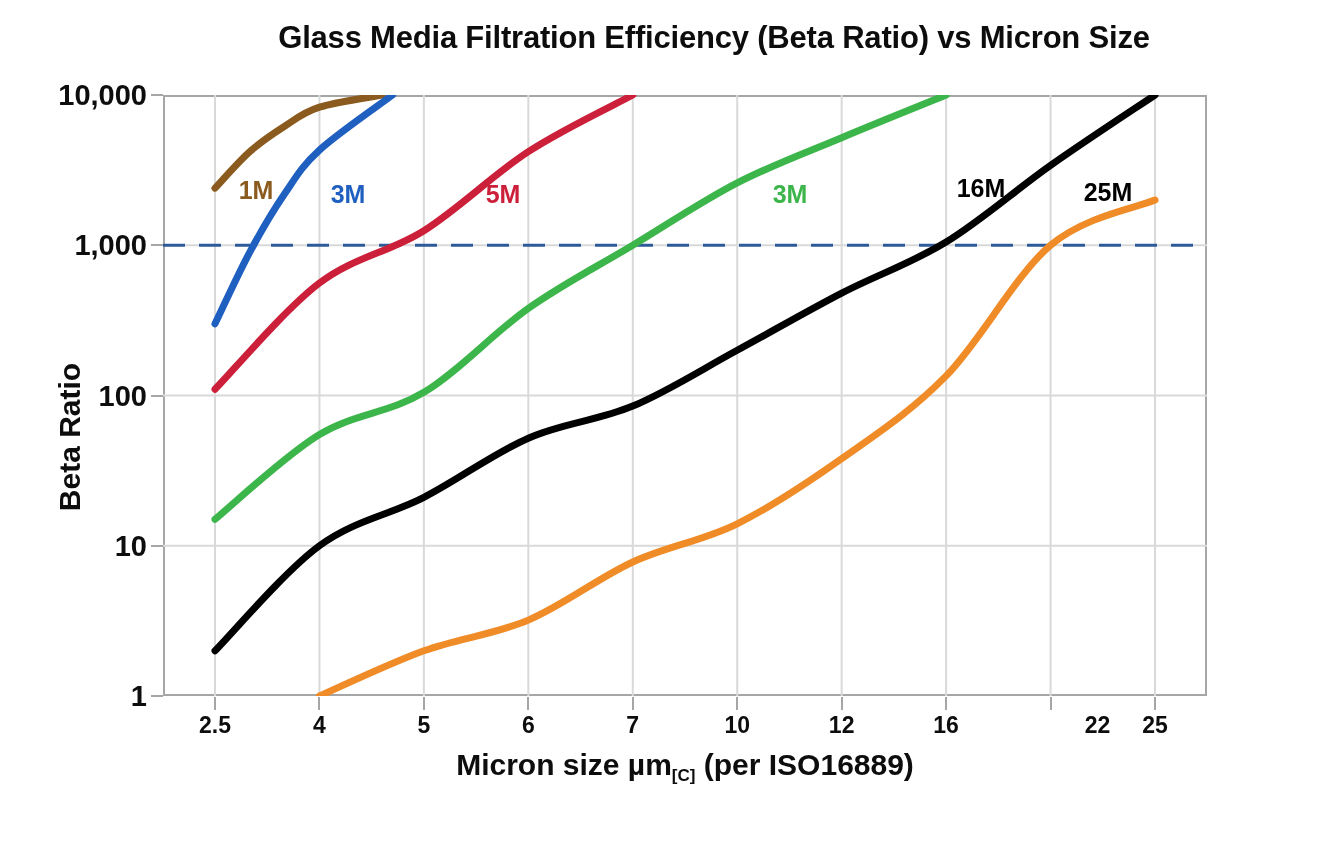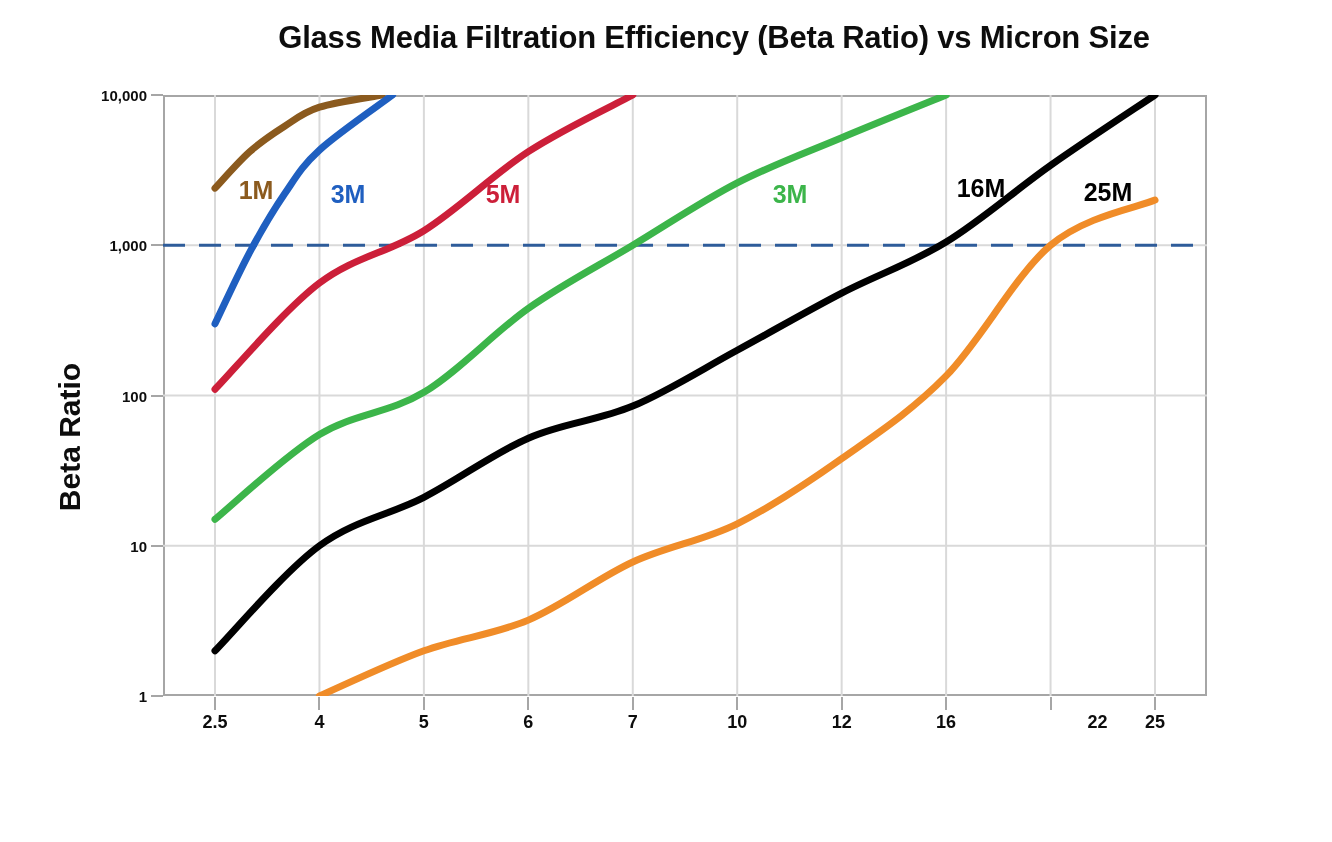--- a/index.html
+++ b/index.html
@@ -12,26 +12,26 @@
   .chart-title{
     position:absolute;left:0;top:20px;width:1332px;text-align:center;
     font-size:31px;font-weight:bold;color:#0d0d0d;letter-spacing:-0.2px;margin-left:48px;
   }
   .plot-frame{
     position:absolute;left:163px;top:95px;width:1044px;height:601px;
     border:2px solid #a6a6a6;box-sizing:border-box;background:#ffffff;
   }
   .ytick-label{
     position:absolute;right:1185px;text-align:right;white-space:nowrap;
-    font-size:15px;font-weight:bold;color:#0d0d0d;transform:translateY(-50%);
+    font-size:29px;font-weight:bold;color:#0d0d0d;transform:translateY(-50%);
   }
   .ytick-mark{position:absolute;height:2px;background:#a6a6a6;width:12px;left:151px;}
   .xtick-label{
     position:absolute;top:712px;text-align:right;white-space:nowrap;
-    font-size:18px;font-weight:bold;color:#0d0d0d;transform:translateX(-50%);
+    font-size:23px;font-weight:bold;color:#0d0d0d;transform:translateX(-50%);
   }
   .xtick-mark{position:absolute;width:2px;background:#a6a6a6;height:13px;top:697px;}
   .y-axis-title{
     position:absolute;left:-60px;top:420px;width:260px;text-align:center;
     font-size:30px;font-weight:bold;color:#0d0d0d;
     transform:rotate(-90deg);transform-origin:center center;
   }
   .x-axis-title{
     position:absolute;left:163px;top:748px;width:1044px;text-align:center;
     font-size:30px;font-weight:bold;color:#0d0d0d;
@@ -118,14 +118,15 @@
       <div class="series-label" style="left: 256px; top: 190px; color: rgb(139, 90, 30);">1M</div>
       <div class="series-label" style="left: 348px; top: 194px; color: rgb(31, 95, 192);">3M</div>
       <div class="series-label" style="left: 503px; top: 194px; color: rgb(204, 31, 57);">5M</div>
       <div class="series-label" style="left: 790px; top: 194px; color: rgb(60, 181, 74);">3M</div>
       <div class="series-label" style="left: 981px; top: 188px; color: rgb(0, 0, 0);">16M</div>
       <div class="series-label" style="left: 1108px; top: 192px; color: #000000;">25M</div>
     </div>
 
   <div class="y-axis-title">Beta Ratio</div>
 
+  <div class="x-axis-title"><span>Micron size µm</span><sub>[C]</sub><span> (per ISO16889)</span></div>
 
 </div>
 
 </body></html>

